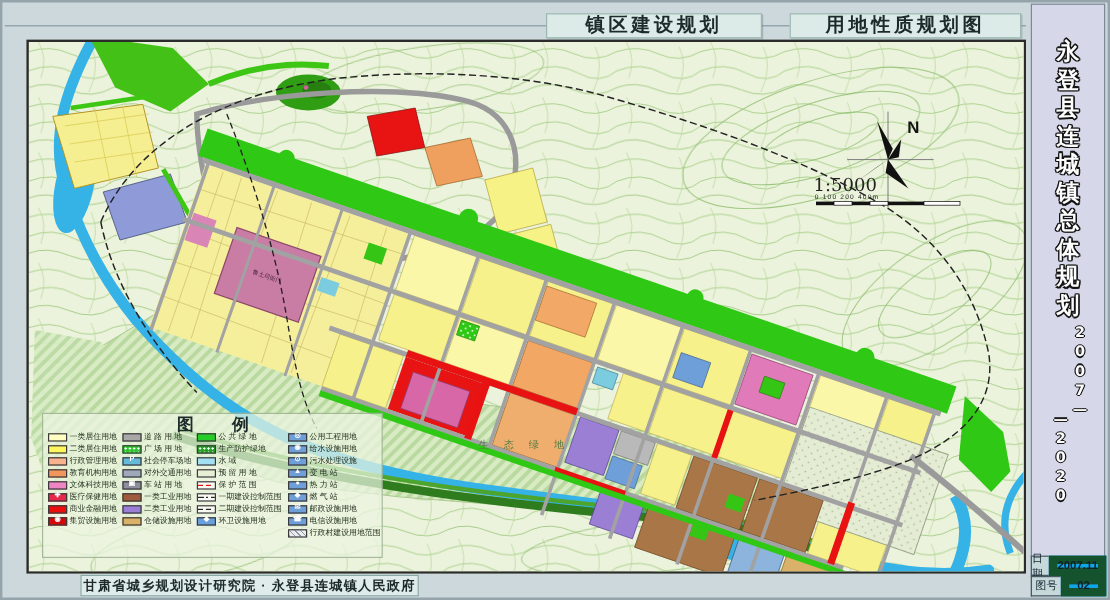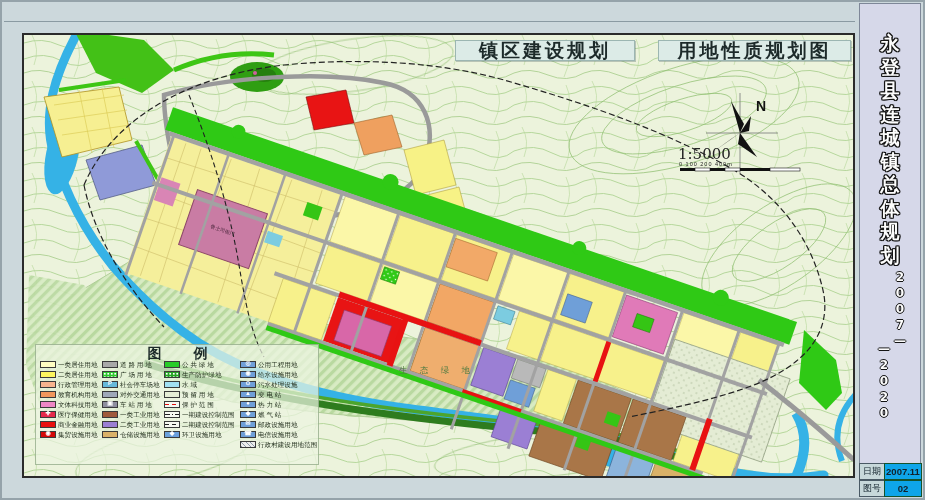--- a/index.html
+++ b/index.html
@@ -16,21 +16,21 @@
     position:absolute;left:22px;top:33px;width:833px;height:445px;
     border:2px solid #2b2b2b;background:#ecf3dc;overflow:hidden;
   }
   #map svg{display:block;}
   
   .title-box{
     position:absolute;top:11px;height:21px;z-index:5;
     background:#dcebe7;border:1px solid #9cb6b2;
     box-shadow:1px 1px 0 rgba(90,110,110,.35);
     display:flex;align-items:center;justify-content:center;
-    font-weight:bold;font-size:19px;letter-spacing:3px;color:#1d2a2a;margin-top:29px;
+    font-weight:bold;font-size:16px;letter-spacing:3px;color:#1d2a2a;
   }
   #title-left{left:455px;width:180px;}
   #title-right{left:658px;width:193px;}
   
   #sidebar{
     position:absolute;left:859px;top:3px;width:62px;height:494px;
     background:#d6d8e9;border:1px solid #7e8798;z-index:4;
   }
   #sidebar-title{position:absolute;left:0;top:28px;width:100%;text-align:center;}
   #sidebar-title .ch{
@@ -46,21 +46,21 @@
     text-shadow:-1px 0 #141414,1px 0 #141414,0 -1px #141414,0 1px #141414;
   }
   #period-top{left:33px;top:266px;}
   #period-bottom{left:17px;top:338px;}
   .sb-row{position:absolute;left:-1px;width:63px;height:17px;display:flex;}
   .sb-row .lab{
     width:25px;background:#c7d8da;border:1px solid #495964;border-right:none;
     font-size:9px;font-weight:normal;color:#11212b;display:flex;align-items:center;justify-content:center;
   }
   .sb-row .val{
-    flex:1;background:#0ea5e9;border:1px solid #14532d;
+    flex:1;background:#0ea5e9;border:7px solid #14532d;
     font-size:9.5px;font-weight:bold;color:#11212b;display:flex;align-items:center;justify-content:center;
   }
   #sb-row-date{top:459px;}
   #sb-row-no{top:476px;}
   
   #credit{
     position:absolute;left:67px;top:479px;width:282px;height:18px;z-index:5;
     background:#dfeceb;border:1px solid #8aa8a4;
     display:flex;align-items:center;justify-content:center;
     font-size:11px;font-weight:bold;letter-spacing:1px;color:#1d2a2a;
@@ -502,13 +502,14 @@
     <div class="sb-row" id="sb-row-date">
       <div class="lab">日期</div>
       <div class="val">2007.11</div>
     </div>
     <div class="sb-row" id="sb-row-no">
       <div class="lab">图号</div>
       <div class="val">02</div>
     </div>
   </div>
 
+  <div id="credit">甘肃省城乡规划设计研究院 · 永登县连城镇人民政府</div>
 </div>
 
 </body></html>

